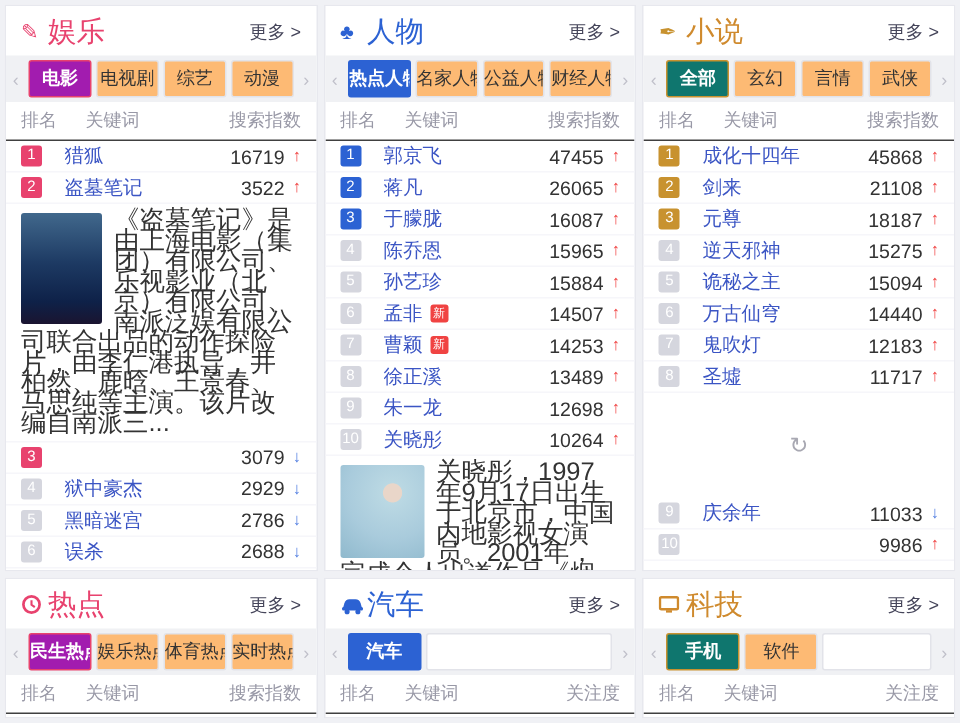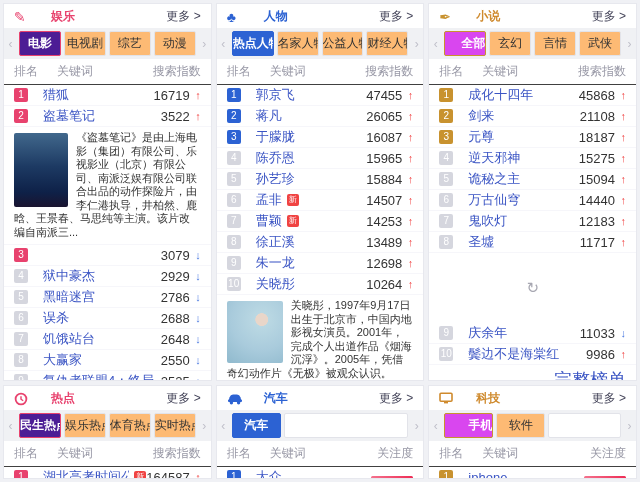--- a/index.html
+++ b/index.html
@@ -2,49 +2,49 @@
 <html><head>
 <meta charset="utf-8">
 <style>
   html,body{margin:0;padding:0;}
   body{width:640px;height:482px;overflow:hidden;font-family:"Liberation Sans","DejaVu Sans",sans-serif;background:#f0f1f5;}
   .wrap{display:grid;grid-template-columns:repeat(3,1fr);grid-template-rows:378px 1fr;gap:4px;padding:3px;box-sizing:border-box;height:482px;}
   .panel{background:#fff;border:1px solid #e7e8ee;overflow:hidden;box-sizing:border-box;}
   .phead{display:flex;align-items:center;padding:4px 10px 3px;}
   .picon{font-size:14px;width:16px;flex:none;display:inline-flex;align-items:center;}
   .i-pink{color:#e8426e;} .i-blue{color:#2c62d3;} .i-gold{color:#c8922f;}
-  .ptitle{font-size:12px;font-weight:bold;margin-left:21px;}
+  .ptitle{font-size:19px;font-weight:normal;margin-left:2px;}
   .t-pink{color:#e8426e;} .t-blue{color:#2c62d3;} .t-gold{color:#cf8a2d;}
   .more{margin-left:auto;font-size:12px;color:#45455a;text-decoration:none;cursor:pointer;}
   .tabs{display:flex;align-items:center;background:#f0f1f4;padding:3px 1px;gap:3px;}
   .tarr{flex:none;width:11px;text-align:center;color:#bfbfc9;font-size:12px;cursor:pointer;}
   .tab{flex:1;text-align:center;font-size:12px;padding:3px 0;background:#fdba74;border:1px solid #e2e3e9;color:#333;border-radius:2px;white-space:nowrap;cursor:pointer;overflow:hidden;}
   .tab.fixed{flex:0 0 23%;}
   .tabfill{flex:1;background:#fff;border:1px solid #e2e3e9;border-radius:2px;align-self:stretch;}
   .tab.act{color:#fff;font-weight:bold;}
-  .a-pink{background:#4c1d95;border-color:#e8426e;font-family:Liberation Serif, serif;}
+  .a-pink{background:#a21caf;border-color:#e8426e;font-family:Liberation Serif, serif;}
   .a-blue{background:#2c62d3;border-color:#2c62d3;}
-  .a-gold{background:#d946ef;border-color:#c8922f;text-align:right;}
+  .a-gold{background:#0f766e;border-color:#c8922f;}
   .cols{display:flex;padding:4px 10px;font-size:12px;color:#9898a6;border-bottom:1px solid #404040;}
   .c-kw{margin-left:19px;}
   .c-val{margin-left:auto;}
   .row{display:flex;align-items:center;padding:0 10px;height:20px;border-bottom:1px solid #f6f6fa;font-size:13px;cursor:pointer;}
   .badge{width:14px;height:14px;line-height:14px;font-size:10px;border-radius:2px;color:#fff;text-align:center;margin-right:15px;flex:none;}
   .b-gray{background:#d5d6de;}
   .b-pink{background:#e8426e;}
   .b-blue{background:#2c62d3;}
   .b-gold{background:#c8922f;}
   .kw{color:#3b55c4;text-decoration:none;white-space:nowrap;overflow:hidden;cursor:pointer;}
   .nbadge{background:#f04342;color:#fff;font-size:8px;line-height:1;padding:2px 2px;border-radius:2px;margin-left:5px;flex:none;}
   .val{margin-left:auto;color:#333;flex:none;}
   .arr{width:11px;text-align:right;font-size:11px;flex:none;}
   .arr.up::after{content:"↑";color:#f04342;}
   .arr.down::after{content:"↓";color:#4d7be0;}
   .heatbar{margin-left:auto;width:42px;height:3px;border-radius:2px;background:linear-gradient(90deg,#f4728d,#ee2c55);flex:none;}
-  .expand{padding:4px 10px 5px;overflow:hidden;font-size:11px;line-height:13.5px;color:#333;border-bottom:1px solid #f6f6fa;}
+  .expand{padding:4px 10px 5px;overflow:hidden;font-size:17px;line-height:13.5px;color:#333;border-bottom:1px solid #f6f6fa;}
   .expand p{margin:0;}
   .poster{float:left;width:54px;height:74px;margin:2px 8px 1px 0;border-radius:2px;background:linear-gradient(180deg,#41688c 0%,#1d3a63 45%,#0e2148 80%,#1a1430 100%);}
   .photo{float:left;width:56px;height:62px;margin:2px 8px 1px 0;border-radius:2px;background:radial-gradient(circle at 62% 30%,#e9d6c9 11%,#bad8e3 12%,#a9cbdc 55%,#8fb9cd 100%);}
   .foot{display:flex;justify-content:flex-end;padding:5px 10px 3px;font-size:18px;}
   .flink{color:#3b55c4;text-decoration:none;cursor:pointer;}
   .loadbox{height:70px;display:flex;align-items:center;justify-content:center;}
   .spinner{color:#a8a8b2;font-size:15px;}
 </style>
 </head>
 <body>
@@ -289,21 +289,20 @@
       <span class="spinner">↻</span>
     </div>
     <div class="row">
       <span class="badge b-gray">9</span>
       <a class="kw">庆余年</a>
       <span class="val">11033</span>
       <span class="arr down"></span>
     </div>
     <div class="row">
       <span class="badge b-gray">10</span>
-      <a class="kw">鬓边不是海棠红</a>
       <span class="val">9986</span>
       <span class="arr up"></span>
     </div>
     <div class="foot" style="padding:3px 10px 1px;">
       <a class="flink">完整榜单</a>
     </div>
 
   </div>
 
   <div class="panel">

